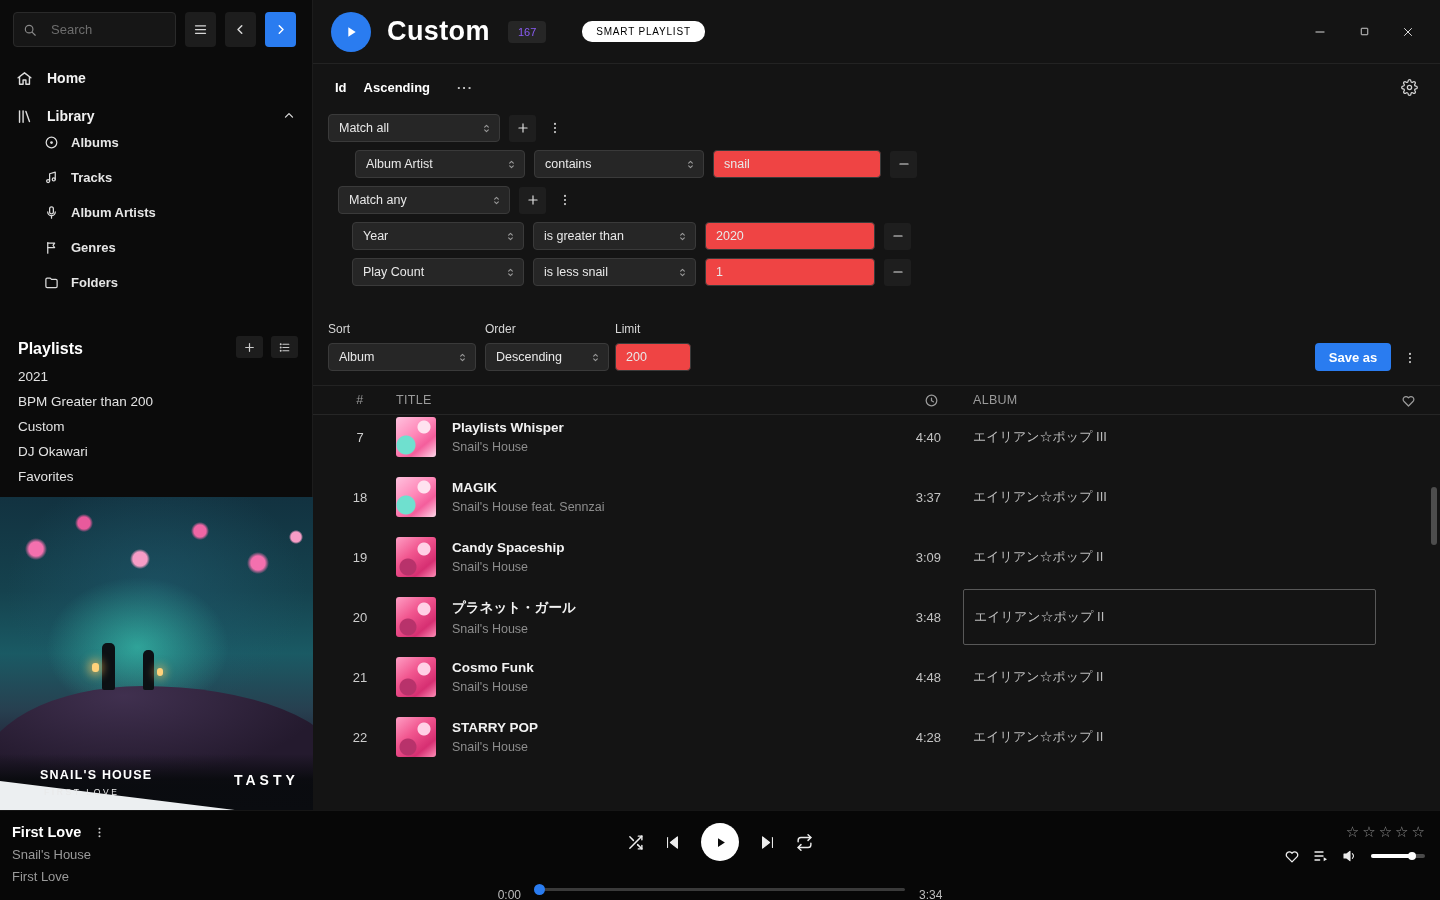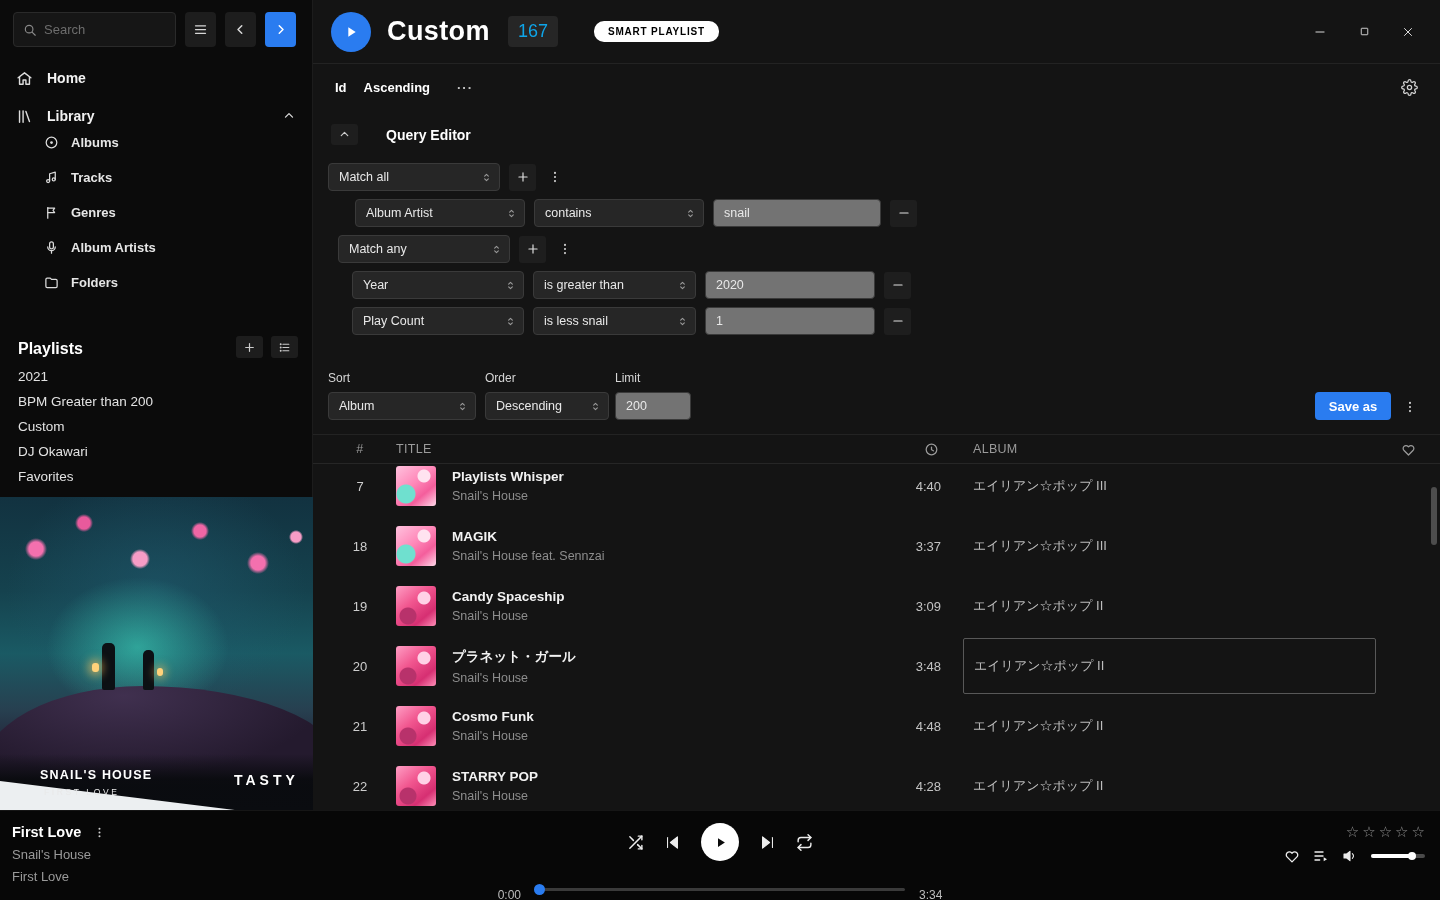--- a/index.html
+++ b/index.html
@@ -3,21 +3,21 @@
 <meta charset="utf-8">
 <style>
   * { margin:0; padding:0; box-sizing:border-box; }
   html,body { width:1440px; height:900px; overflow:hidden; background:#131313; color:#fff;
     font-family:"Liberation Sans", sans-serif; }
   svg { display:block; }
 
   
   .sidebar { position:absolute; left:0; top:0; width:313px; height:810px; background:#0b0b0b; border-right:1px solid #1c1c1c; }
   .side-top { display:flex; gap:9px; padding:12px 13px 12px 13px; align-items:center; }
-  .search-box { flex:0 0 163px; height:35px; background:#161616; border:1px solid #2a2a2a; border-radius:4px; display:flex; align-items:center; padding:0 9px; gap:7px; }
+  .search-box { flex:0 0 163px; height:35px; background:#161616; border:1px solid #2a2a2a; border-radius:4px; display:flex; align-items:center; padding:0 9px; gap:14px; }
   .search-box input { background:transparent; border:none; outline:none; color:#bbb; font-size:13px; width:110px; font-family:inherit; }
   .search-box input::placeholder { color:#6d6d6d; }
   .sq-btn { width:31px; height:35px; background:#1d1d1d; border-radius:4px; display:flex; align-items:center; justify-content:center; color:#d8d8d8; cursor:pointer; }
   .sq-btn.accent { background:#2a7cf0; color:#fff; }
 
   .nav-item { display:flex; align-items:center; gap:14px; height:38px; padding:0 16px; font-size:14px; font-weight:700; color:#f2f2f2; cursor:pointer; }
   .nav-item .grow { flex:1; }
   .sub-item { display:flex; gap:12px; height:35px; padding:0 16px 0 44px; font-size:13px; font-weight:700; color:#e6e6e6; cursor:pointer; }
   .nav-ic { color:#dcdcdc; display:flex; }
 
@@ -50,41 +50,41 @@
   .art-wedge { position:absolute; left:0; bottom:0; width:100%; height:34px; background:#eceff1; clip-path:polygon(0 15%, 75% 100%, 0 100%); }
   .art-artist { position:absolute; left:40px; top:271px; font-size:12.5px; font-weight:800; letter-spacing:1.2px; color:#fff; }
   .art-title { position:absolute; left:44px; top:290px; font-size:8.5px; letter-spacing:2.6px; color:#e8e8e8; }
   .art-brand { position:absolute; left:234px; top:275px; font-size:14px; font-weight:700; letter-spacing:4px; color:#fff; }
 
   
   .main { position:absolute; left:313px; top:0; width:1127px; height:810px; background:#141414; }
   .page-header { height:64px; display:flex; align-items:center; padding:0 18px; border-bottom:1px solid #232323; }
   .play-circle { width:40px; height:40px; border-radius:50%; background:#2a7cf0; display:flex; align-items:center; justify-content:center; cursor:pointer; flex:0 0 auto; }
   .page-title { font-size:27px; font-weight:800; margin-left:16px; letter-spacing:.4px; }
-  .count-badge { margin-left:18px; background:#262626; border-radius:4px; padding:5px 10px; font-size:18px; color:#0ea5e9; }
-  .type-badge { margin-left:36px; background:#fff; color:#000; font-size:10px; font-weight:700; letter-spacing:.8px; border-radius:10px; padding:5px 14px; }
+  .count-badge { margin-left:18px; background:#262626; border-radius:4px; padding:5px 10px; font-size:11px; color:#8b5cf6; }
+  .type-badge { margin-left:36px; background:#fff; color:#000; font-size:10px; font-weight:400; letter-spacing:.8px; border-radius:10px; padding:5px 14px; }
   .win-controls { margin-left:auto; display:flex; gap:16px; }
   .win-btn { width:28px; height:28px; display:flex; align-items:center; justify-content:center; color:#e8e8e8; cursor:pointer; }
 
   .controls-row { height:46px; display:flex; align-items:center; padding:0 22px; font-size:13px; }
   .sort-field { font-weight:800; }
   .sort-order { margin-left:17px; font-weight:700; }
   .more-dots { margin-left:27px; color:#c4c4c4; font-weight:800; letter-spacing:1px; cursor:pointer; }
   .gear-btn { margin-left:auto; color:#d0d0d0; cursor:pointer; }
 
   .qe { padding:4px 20px 0 15px; }
   .qe-head { display:flex; align-items:center; margin:10px 0 18px 3px; }
   .collapse-btn { width:27px; height:21px; background:#1e1e1e; border-radius:3px; display:flex; align-items:center; justify-content:center; color:#ccc; cursor:pointer; }
   .qe-title { font-size:14px; font-weight:700; margin-left:28px; }
   .qe-row { display:flex; align-items:center; gap:9px; margin-bottom:8px; }
   .ind7 { margin-left:7px;padding-left:20px; } .ind10 { margin-left:10px; } .ind24 { margin-left:24px; }
   .select { height:28px; background:#262626; border:1px solid #3a3a3a; border-radius:4px; display:flex; align-items:center; padding:0 7px 0 10px; font-size:12.5px; color:#e8e8e8; cursor:pointer; }
   .select .val { flex:1; white-space:nowrap; }
   .unfold { color:#9a9a9a; }
-  .text-input { height:28px; background:#737373; border:1px solid #3a3a3a; border-radius:4px; padding:0 10px; font-size:12.5px; color:#e8e8e8; outline:none; font-family:inherit; }
+  .text-input { height:28px; background:#ef4444; border:1px solid #3a3a3a; border-radius:4px; padding:0 10px; font-size:12.5px; color:#e8e8e8; outline:none; font-family:inherit; }
   .sq-small { width:27px; height:27px; background:#1e1e1e; border-radius:3px; display:flex; align-items:center; justify-content:center; color:#e0e0e0; cursor:pointer; }
   .kebab-plain { width:20px; height:27px; display:flex; align-items:center; justify-content:center; color:#cfcfcf; cursor:pointer; }
   .w172{width:172px;} .w170{width:170px;} .w168{width:168px;} .w163{width:163px;} .w148{width:148px;} .w124{width:124px;} .w76{width:76px;}
 
   .sort-row { display:flex; align-items:flex-end; padding:28px 20px 14px 15px; gap:9px; }
   .field-col { display:flex; flex-direction:column; gap:7px; }
   .field-col.gap6 { margin-left:-3px; }
   .field-label { font-size:12px; color:#d6d6d6; }
   .save-btn { margin-left:auto; width:76px; height:28px; background:#2a7cf0; border-radius:4px; color:#fff; font-size:13px; font-weight:700; display:flex; align-items:center; justify-content:center; cursor:pointer; }
 
@@ -226,35 +226,35 @@
             <path d="M9 17.5V6l9-2.5V15"></path>
             <circle cx="6.6" cy="17.6" r="2.4"></circle>
             <circle cx="15.6" cy="15" r="2.4"></circle>
           </svg>
       </span>
       <span>Tracks</span>
     </div>
     <div class="sub-item">
       <span class="nav-ic">
         <svg width="15" height="15" viewBox="0 0 24 24" fill="none" stroke="currentColor" stroke-width="2" stroke-linecap="round" stroke-linejoin="round">
-            <path d="M6 21V4"></path>
-            <path d="M6 5h11l-2.5 3.5L17 12H6"></path>
-          </svg>
-      </span>
-      <span>Genres</span>
-    </div>
-    <div class="sub-item">
-      <span class="nav-ic">
-        <svg width="15" height="15" viewBox="0 0 24 24" fill="none" stroke="currentColor" stroke-width="2" stroke-linecap="round" stroke-linejoin="round">
             <rect x="9" y="3" width="6" height="11" rx="3"></rect>
             <path d="M6 11a6 6 0 0 0 12 0"></path>
             <line x1="12" y1="17" x2="12" y2="21"></line>
           </svg>
       </span>
       <span>Album Artists</span>
+    </div>
+    <div class="sub-item">
+      <span class="nav-ic">
+        <svg width="15" height="15" viewBox="0 0 24 24" fill="none" stroke="currentColor" stroke-width="2" stroke-linecap="round" stroke-linejoin="round">
+            <path d="M6 21V4"></path>
+            <path d="M6 5h11l-2.5 3.5L17 12H6"></path>
+          </svg>
+      </span>
+      <span>Genres</span>
     </div>
     <div class="sub-item">
       <span class="nav-ic">
         <svg width="15" height="15" viewBox="0 0 24 24" fill="none" stroke="currentColor" stroke-width="2" stroke-linecap="round" stroke-linejoin="round">
             <path d="M3 7a2 2 0 0 1 2-2h5l2 2h7a2 2 0 0 1 2 2v9a2 2 0 0 1-2 2H5a2 2 0 0 1-2-2z"></path>
           </svg>
       </span>
       <span>Folders</span>
     </div>
   </nav>
@@ -337,28 +337,20 @@
     <span class="more-dots">···</span>
     <span class="gear-btn">
       <svg width="17" height="17" viewBox="0 0 24 24" fill="none" stroke="currentColor" stroke-width="1.8" stroke-linecap="round" stroke-linejoin="round">
           <circle cx="12" cy="12" r="3"></circle>
           <path d="M19.4 15a1.65 1.65 0 0 0 .33 1.82l.06.06a2 2 0 0 1 0 2.83 2 2 0 0 1-2.83 0l-.06-.06a1.65 1.65 0 0 0-1.82-.33 1.65 1.65 0 0 0-1 1.51V21a2 2 0 0 1-2 2 2 2 0 0 1-2-2v-.09A1.65 1.65 0 0 0 9 19.4a1.65 1.65 0 0 0-1.82.33l-.06.06a2 2 0 0 1-2.83 0 2 2 0 0 1 0-2.83l.06-.06a1.65 1.65 0 0 0 .33-1.82 1.65 1.65 0 0 0-1.51-1H3a2 2 0 0 1-2-2 2 2 0 0 1 2-2h.09A1.65 1.65 0 0 0 4.6 9a1.65 1.65 0 0 0-.33-1.82l-.06-.06a2 2 0 0 1 0-2.83 2 2 0 0 1 2.83 0l.06.06a1.65 1.65 0 0 0 1.82.33H9a1.65 1.65 0 0 0 1-1.51V3a2 2 0 0 1 2-2 2 2 0 0 1 2 2v.09a1.65 1.65 0 0 0 1 1.51 1.65 1.65 0 0 0 1.82-.33l.06-.06a2 2 0 0 1 2.83 0 2 2 0 0 1 0 2.83l-.06.06a1.65 1.65 0 0 0-.33 1.82V9a1.65 1.65 0 0 0 1.51 1H21a2 2 0 0 1 2 2 2 2 0 0 1-2 2h-.09a1.65 1.65 0 0 0-1.51 1z"></path>
         </svg>
     </span>
   </div>
 
   <div class="qe">
-    <div class="qe-head">
-      <div class="collapse-btn">
-        <svg width="13" height="13" viewBox="0 0 24 24" fill="none" stroke="currentColor" stroke-width="2.2" stroke-linecap="round" stroke-linejoin="round">
-            <polyline points="6 14 12 8 18 14"></polyline>
-          </svg>
-      </div>
-      <span class="qe-title">Query Editor</span>
-    </div>
 
     <div class="qe-row">
       <div class="select w172">
         <span class="val">Match all</span>
         <span class="unfold">
           <svg width="11" height="13" viewBox="0 0 24 24" fill="none" stroke="currentColor" stroke-width="2.4" stroke-linecap="round" stroke-linejoin="round">
               <path d="M8 9l4-4 4 4"></path>
               <path d="M8 15l4 4 4-4"></path>
             </svg>
         </span>

